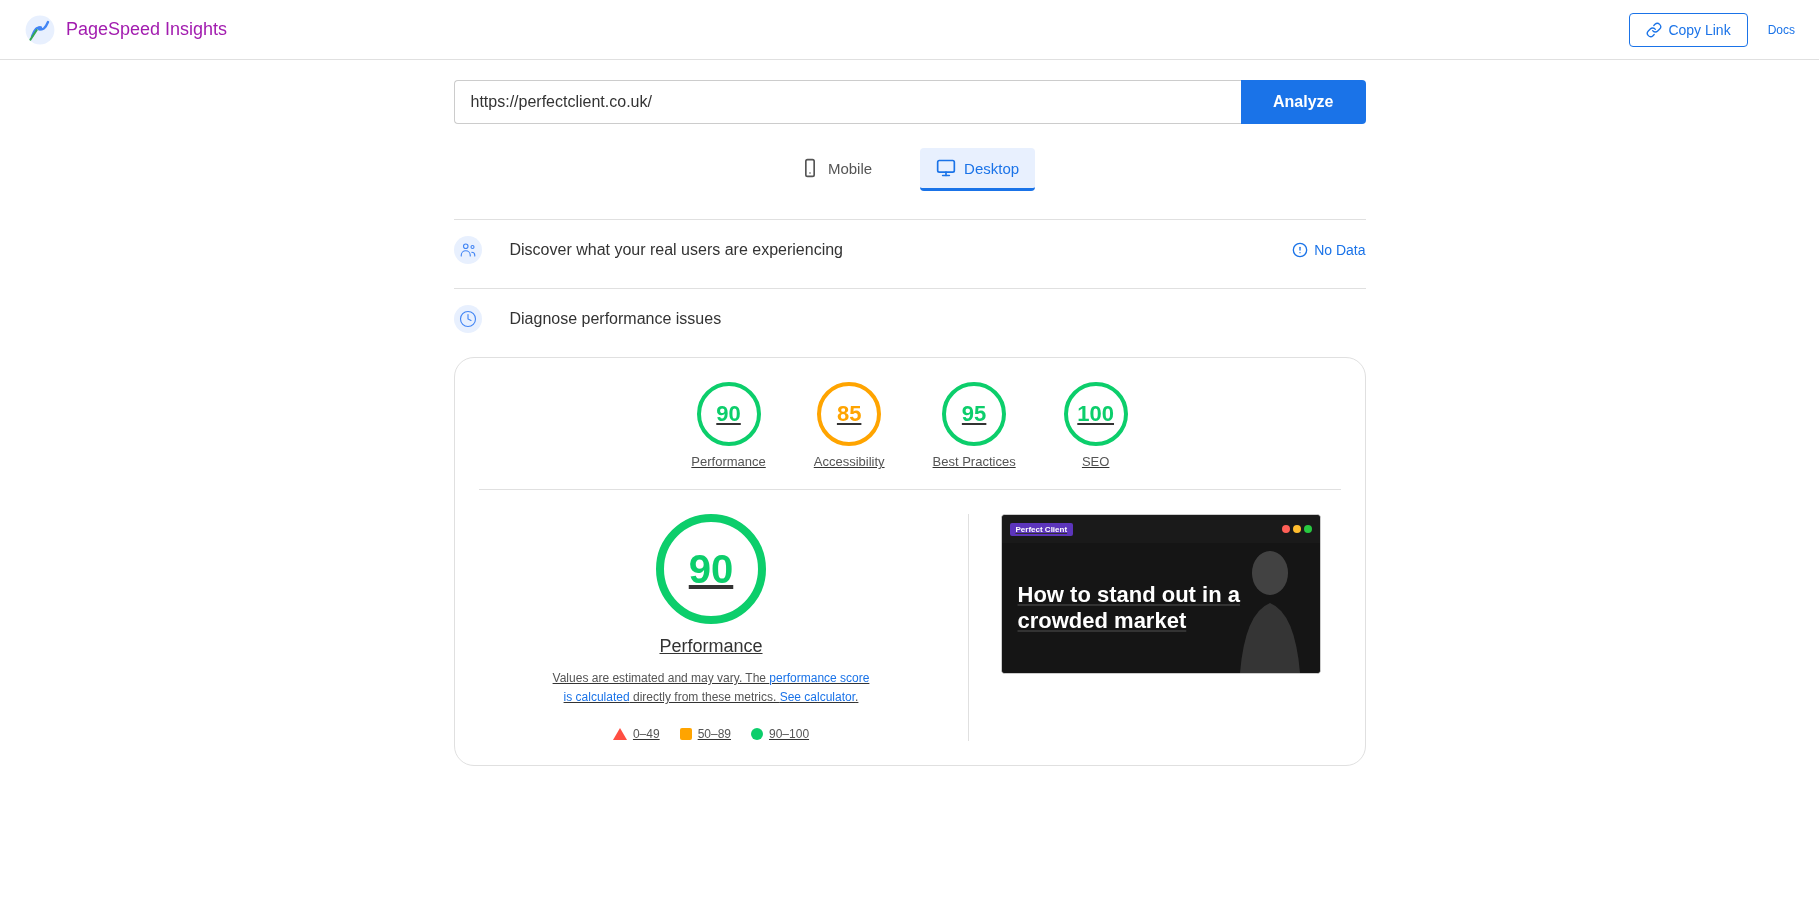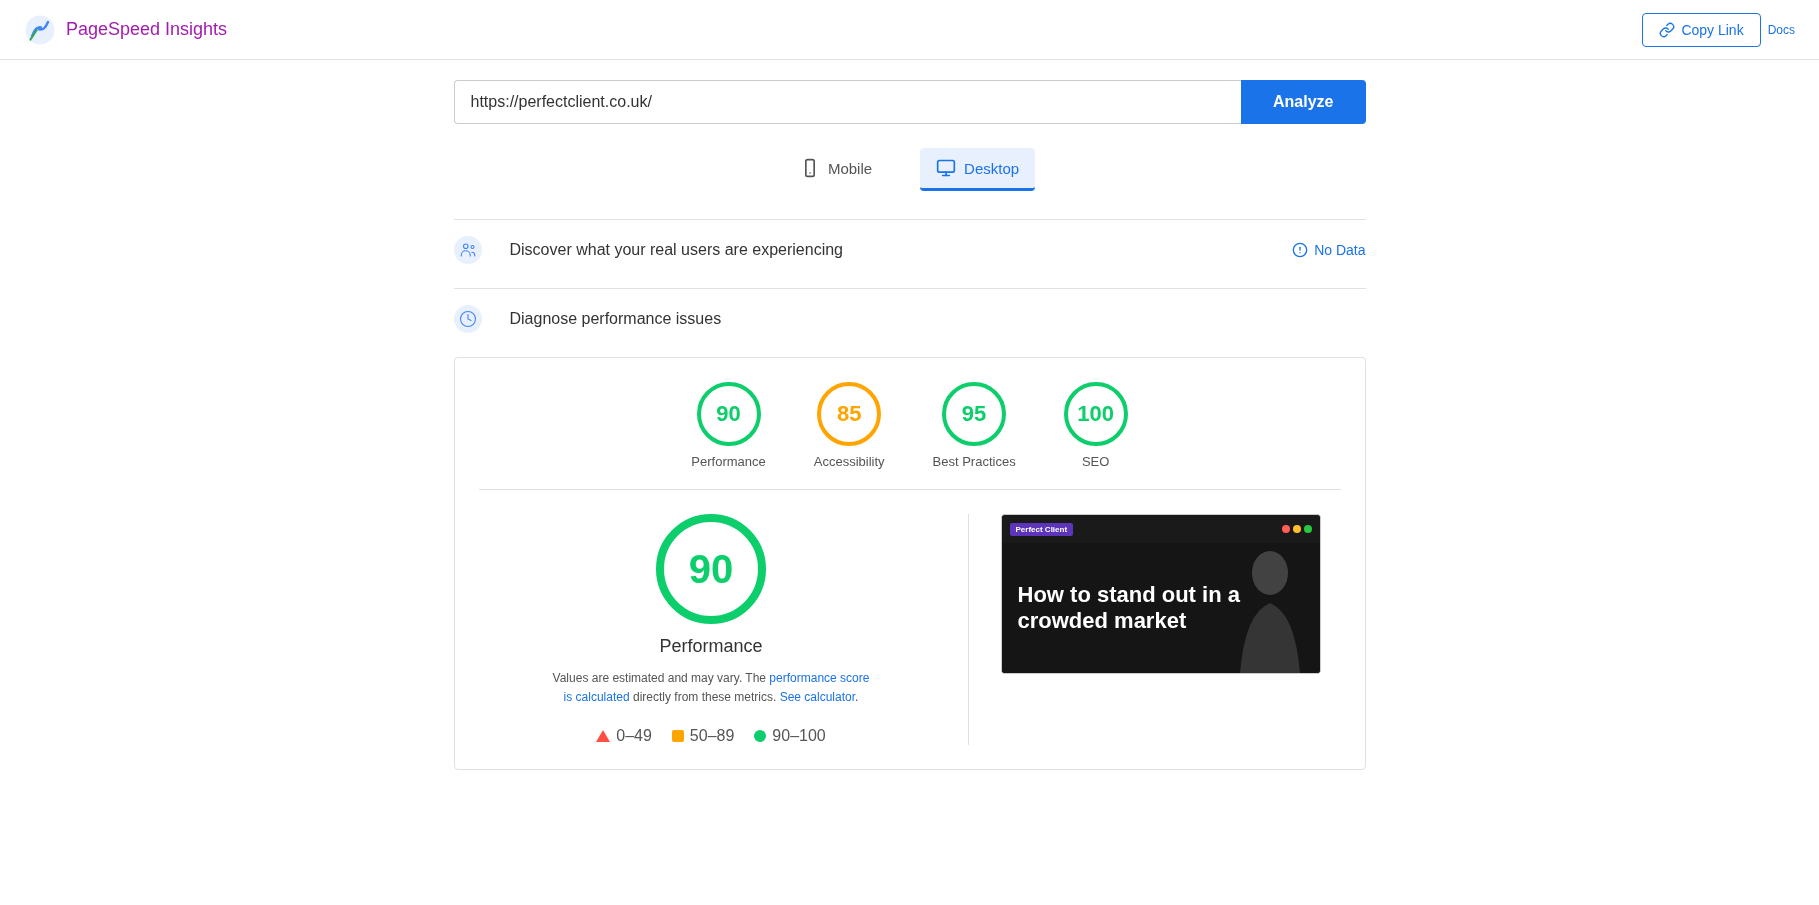--- a/index.html
+++ b/index.html
@@ -24,21 +24,21 @@
       height: 32px;
     }
     .logo-text {
       font-size: 18px;
       color: #a21caf;
       font-weight: 400;
     }
     .header-actions {
       display: flex;
       align-items: center;
-      gap: 7px;
+      gap: 20px;
     }
     .copy-link-btn {
       display: flex;
       align-items: center;
       gap: 6px;
       border: 1px solid #1a73e8;
       color: #1a73e8;
       background: #fff;
       padding: 8px 16px;
       border-radius: 4px;
@@ -142,23 +142,24 @@
       align-items: center;
       gap: 6px;
       color: #1a73e8;
       font-size: 14px;
       cursor: pointer;
     }
 
     
     .scores-card {
       border: 1px solid #e0e0e0;
-      border-radius: 4px;
+      border-radius: 20px;
       padding: 24px;
       margin-bottom: 24px;
+      text-decoration: underline;
     }
     .scores-row {
       display: flex;
       justify-content: center;
       gap: 48px;
       padding-bottom: 20px;
       border-bottom: 1px solid #e0e0e0;
       margin-bottom: 24px;
     }
     .score-item {
@@ -230,21 +231,21 @@
     .legend-row {
       display: flex;
       gap: 20px;
       align-items: center;
       margin-top: 8px;
     }
     .legend-item {
       display: flex;
       align-items: center;
       gap: 6px;
-      font-size: 16px;
+      font-size: 12px;
       color: #555;
     }
     .legend-dot {
       width: 12px;
       height: 12px;
       border-radius: 50%;
     }
     .legend-triangle {
       width: 0;
       height: 0;

